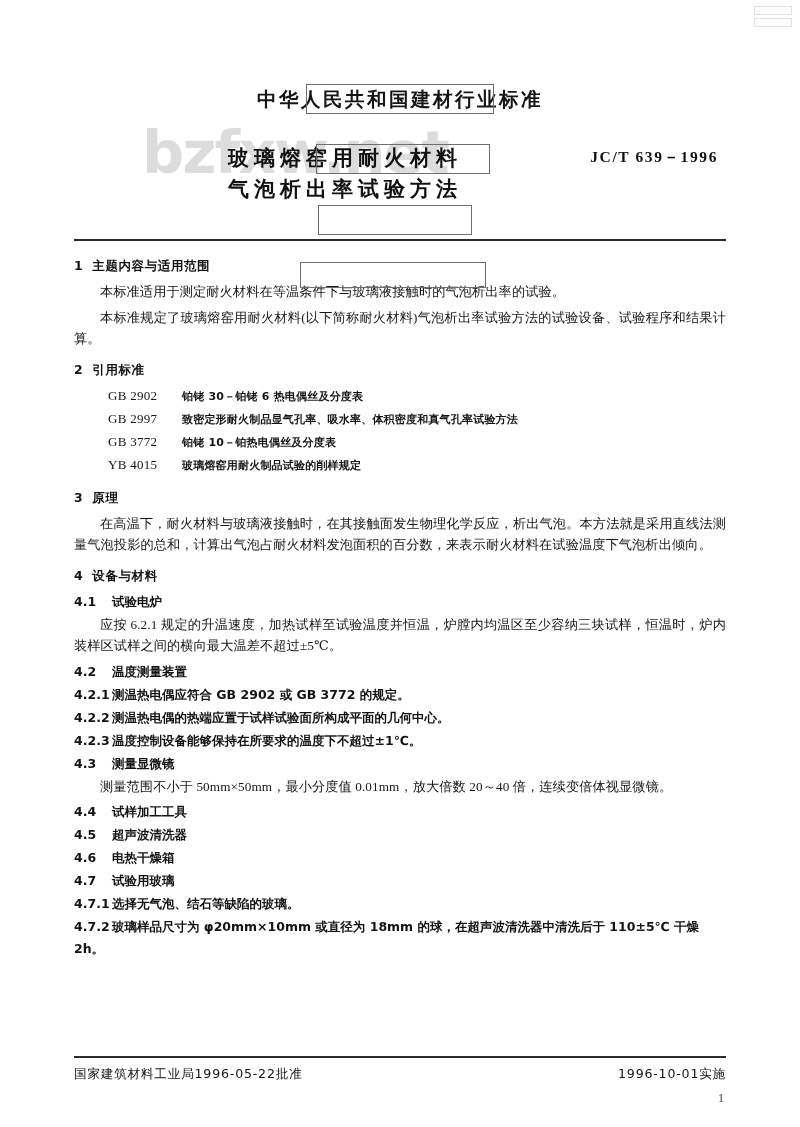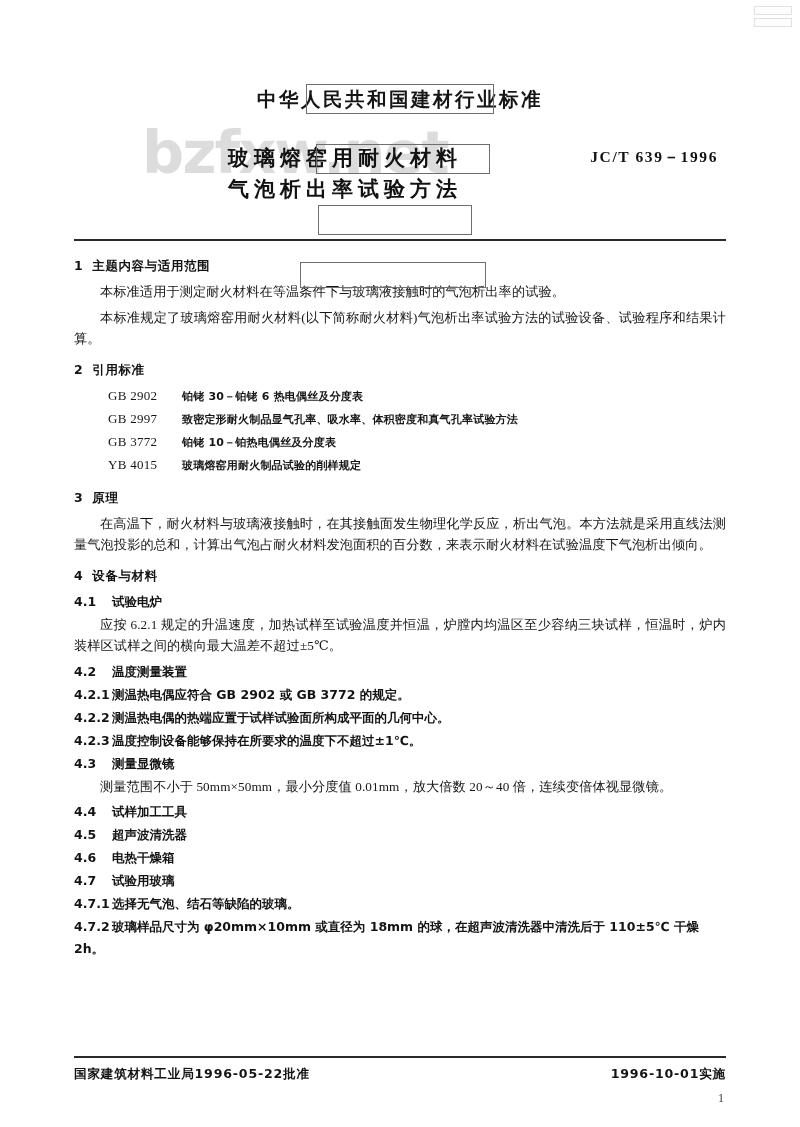--- a/index.html
+++ b/index.html
@@ -184,21 +184,21 @@
   .numbered .num { display: inline-block; min-width: 38px; }
   .numbered .txt { font-weight: 700; margin-top: 41px; }
 
   
   .footer {
     position: absolute;
     left: 74px;
     right: 74px;
     top: 1066px;
     font-family: "DejaVu Sans", sans-serif;
-    font-weight: 700;
+    font-weight: 400;
     font-size: 12.6px;
     letter-spacing: .8px;
     color: #141414;
     display: flex;
     justify-content: space-between;
   }
   .page-no {
     position: absolute;
     right: 76px;
     top: 1091px;

